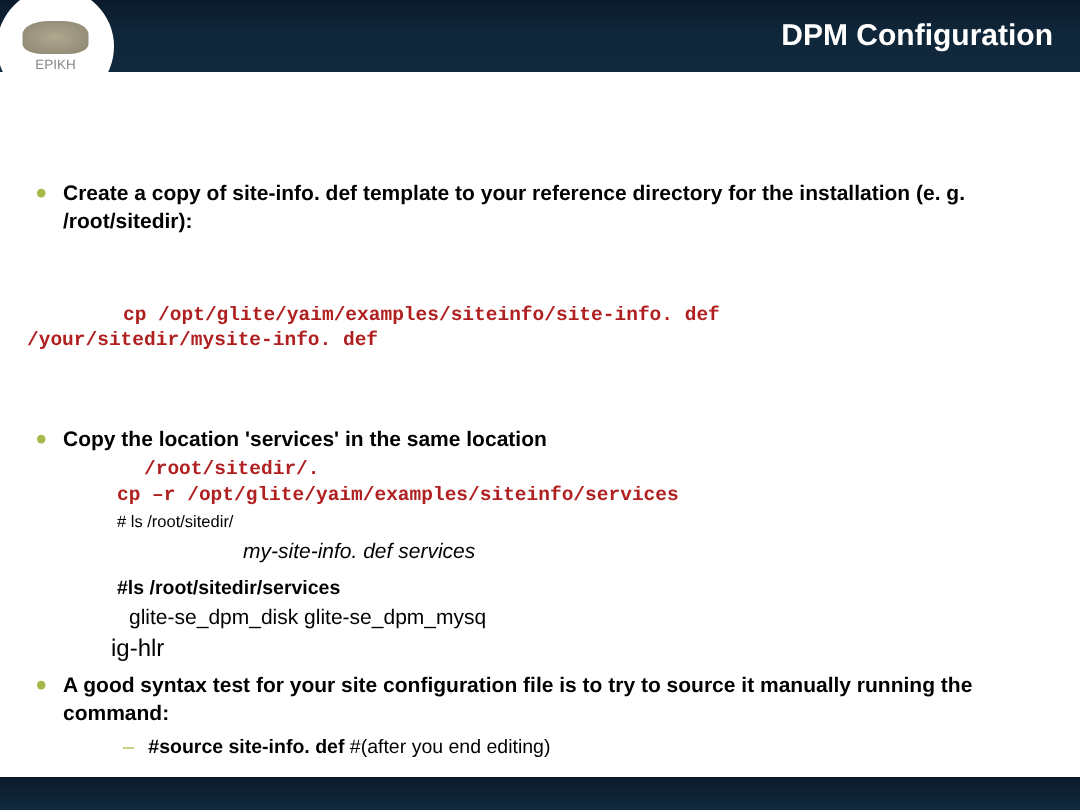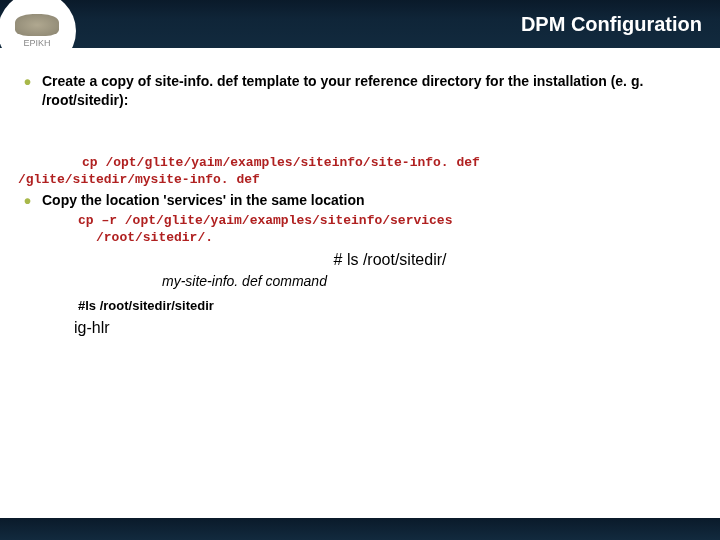--- a/index.html
+++ b/index.html
@@ -46,21 +46,21 @@
   .title {
     color: #ffffff;
     font-weight: bold;
     font-size: 20px;
     margin-left: auto;
     margin-right: 18px;
   }
   .content {
     padding: 24px 18px 10px 18px;
   }
-  ul.main { list-style: none; }
+  ul.main { list-style: none; margin-top: 47px; }
   ul.main > li {
     position: relative;
     padding-left: 24px;
     margin-bottom: 0;
     font-size: 14px;
     font-weight: bold;
     color: #000;
     line-height: 1.35;
   }
   ul.main > li::before {
@@ -85,25 +85,24 @@
   }
   .cmd-block1 .line1 { padding-left: 64px; margin-top: 44px; }
   .cmd-block1 .line2 { padding-left: 0; }
   .sub-block {
     margin-left: 36px;
     margin-top: 2px;
   }
   .sub-block .cmd { display: block; }
   .ls-line {
     font-family: Arial, sans-serif;
-    font-size: 16px;
+    font-size: 11px;
     font-weight: normal;
     color: #000;
     margin-top: 2px;
-    text-align: center;
   }
   .italic-result {
     font-style: italic;
     font-family: Arial, sans-serif;
     font-size: 14px;
     font-weight: normal;
     text-align: left;
     padding-left: 120px;
     margin: 2px 0 6px 0;
   }
@@ -160,30 +159,39 @@
 </div>
 
 <div class="content">
   <ul class="main">
     <li>
       <span>Create a copy of site-info. def template to your reference directory for the installation (e. g. /root/sitedir):</span>
     </li>
   </ul>
   <div class="cmd-block1">
     <div class="cmd line1">cp /opt/glite/yaim/examples/siteinfo/site-info. def</div>
-    <div class="cmd line2">/glite/sitedir/mysite-info. def</div>
+    <div class="cmd line2">/your/sitedir/mysite-info. def</div>
   </div>
   <ul class="main">
     <li>
       <span>Copy the location 'services'  in the same location</span>
       <div class="sub-block">
+        <span class="cmd" style="padding-left:18px">/root/sitedir/.</span>
         <span class="cmd">cp –r /opt/glite/yaim/examples/siteinfo/services</span>
-        <span class="cmd" style="padding-left:18px">/root/sitedir/.</span>
         <div class="ls-line"># ls /root/sitedir/</div>
       </div>
-      <div class="italic-result">my-site-info. def command</div>
-      <div class="ls2">#ls /root/sitedir/sitedir</div>
+      <div class="italic-result">my-site-info. def services</div>
+      <div class="ls2">#ls /root/sitedir/services</div>
+      <div class="glite">glite-se_dpm_disk  glite-se_dpm_mysq</div>
       <div class="glite2">ig-hlr</div>
+    </li>
+    <li>
+      <span>A good syntax test for your site configuration file is to try to source it manually running the command:</span>
+      <div class="dash-item">
+        <span class="dash">–</span>
+        <span class="bold">#source site-info. def</span>
+        <span>   #(after you end editing)</span>
+      </div>
     </li>
   </ul>
 </div>
 
 <div class="footer"></div>
 
 </body></html>

